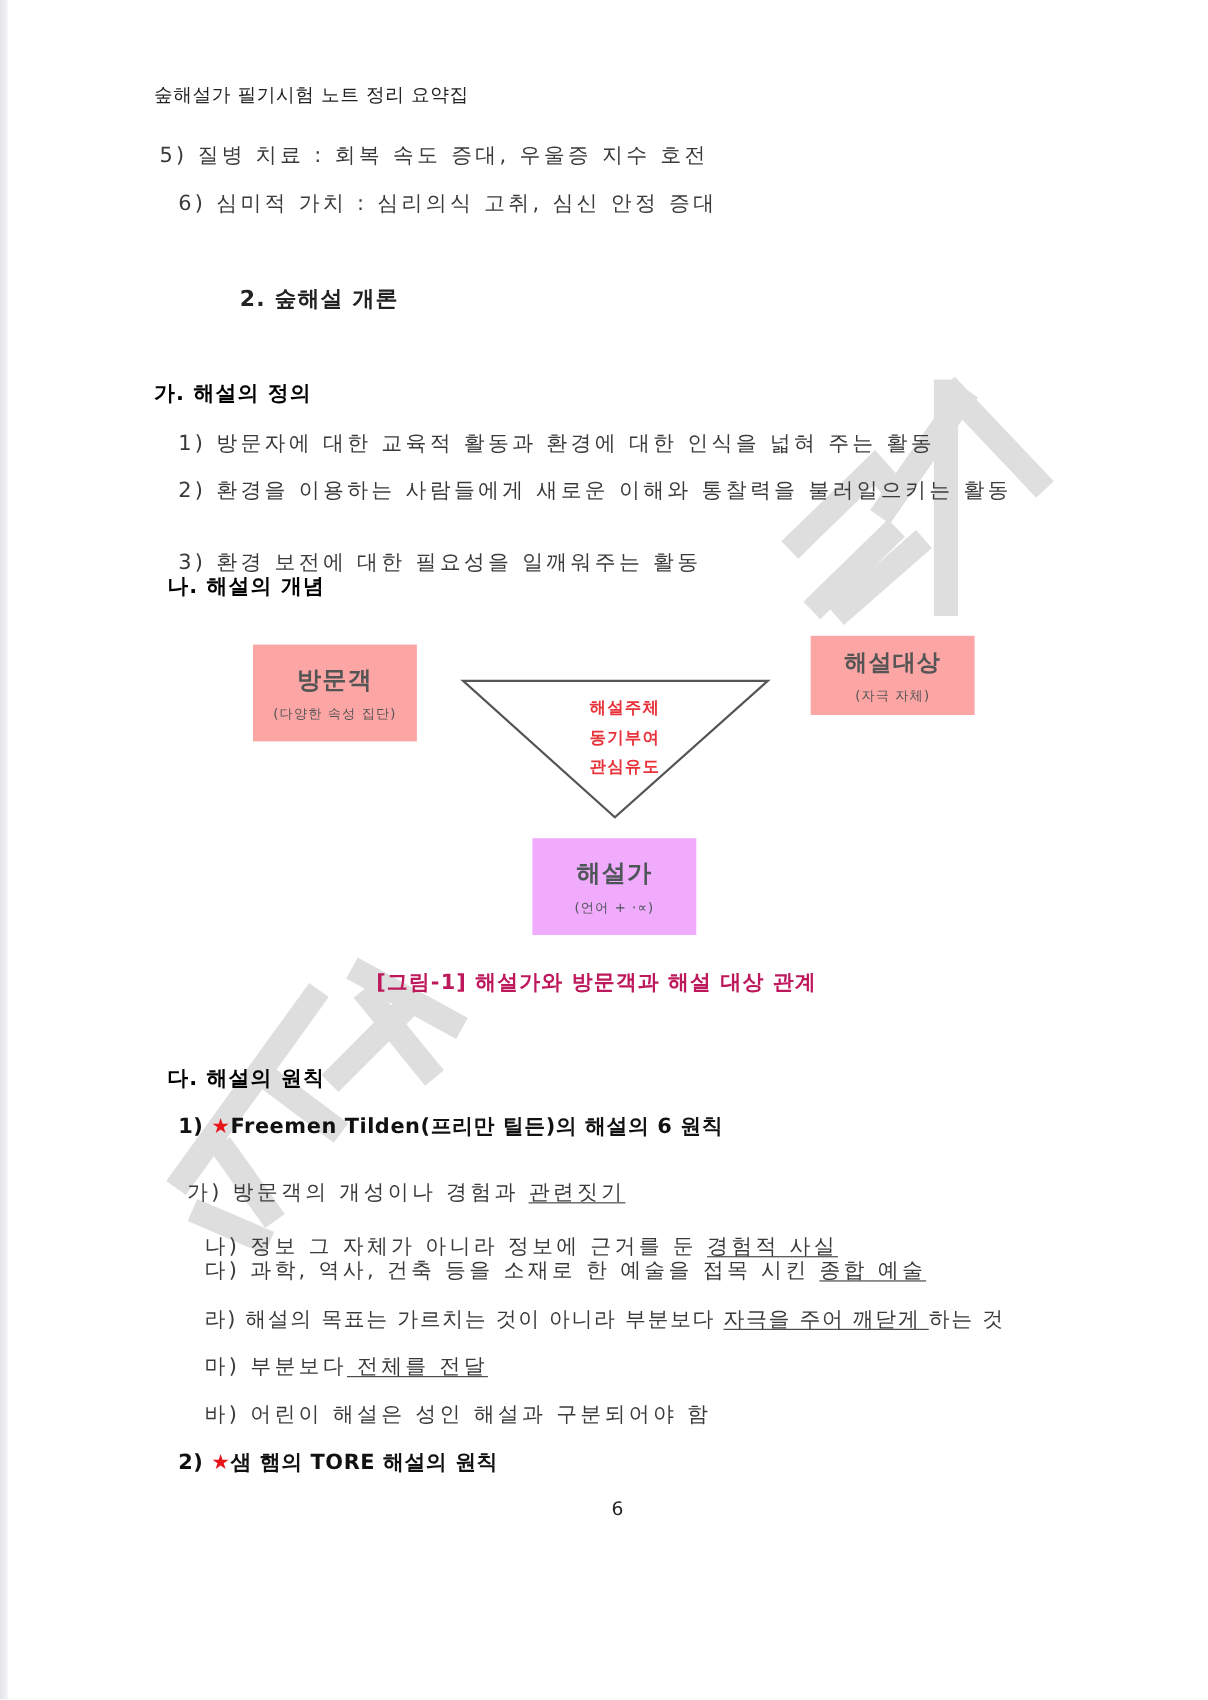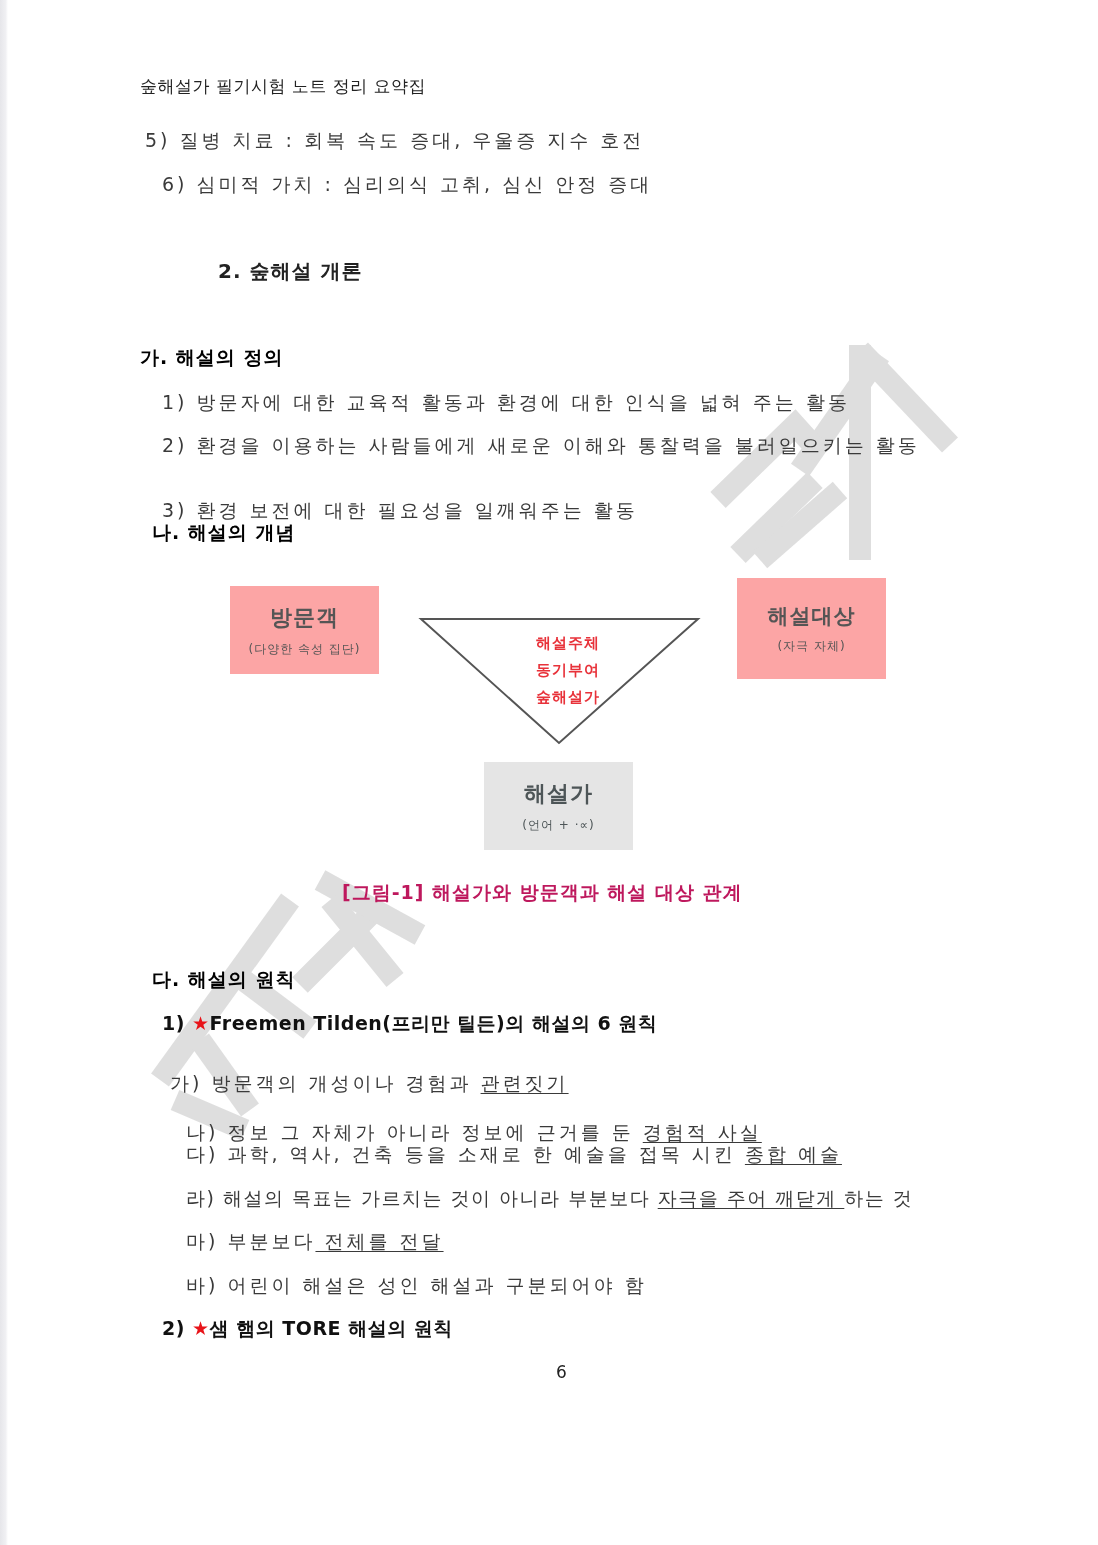--- a/index.html
+++ b/index.html
@@ -23,22 +23,22 @@
     .star { color: #e8141a; }
     u { text-decoration: underline; text-underline-offset: 3px; }
 
     .box {
       position: absolute; display: flex; flex-direction: column; align-items: center; justify-content: center;
       background: #fca5a5; color: #555;
     }
     .box .title { font-size: 22px; font-weight: bold; letter-spacing: 1px; }
     .box .sub { font-size: 12px; margin-top: 8px; letter-spacing: 1px; }
     .box.visitor { left: 230px; top: 586px; width: 149px; height: 88px; }
-    .box.target { left: 737px; top: 578px; width: 149px; height: 101px; }
-    .box.interpreter { left: 484px; top: 762px; width: 149px; height: 88px; background: #e5e5e5; color: #4d5557; }
+    .box.target { left: 737px; top: 578px; width: 149px; height: 72px; }
+    .box.interpreter { left: 484px; top: 762px; width: 149px; height: 88px; background: #f0abfc; color: #4d5557; }
     .box.target .title { font-size: 21px; }
 
     .tri { position: absolute; left: 418px; top: 615px; width: 284px; height: 132px; }
     .tri-text {
       position: absolute; left: 500px; top: 630px; width: 100px; text-align: right;
       font-size: 15px; font-weight: bold; color: #e8323a; line-height: 27px; letter-spacing: 1px;
     }
     .caption { left: 342px; top: 880px; font-size: 19px; font-weight: bold; letter-spacing: 1px; color: #be185d; }
     .page-num { left: 556px; top: 1362px; font-size: 17px; color: #222; letter-spacing: 0; }
   </style>
@@ -88,21 +88,21 @@
 <div class="box target">
   <div class="title">해설대상</div>
   <div class="sub">(자극 자체)</div>
 </div>
 <svg class="tri" viewBox="0 0 284 132">
   <polygon points="3,4 280,4 141,128" fill="#ffffff" stroke="#555555" stroke-width="2"></polygon>
 </svg>
 <div class="tri-text">
   <div>해설주체</div>
   <div>동기부여</div>
-  <div>숲해설가</div>
+  <div>관심유도</div>
 </div>
 <div class="box interpreter">
   <div class="title">해설가</div>
   <div class="sub">(언어 + ·∝)</div>
 </div>
 
 <div class="txt caption">[그림-1] 해설가와 방문객과 해설 대상 관계</div>
 
 <div class="txt h-sub" style="left:152px; top:967px;">다. 해설의 원칙</div>
 

